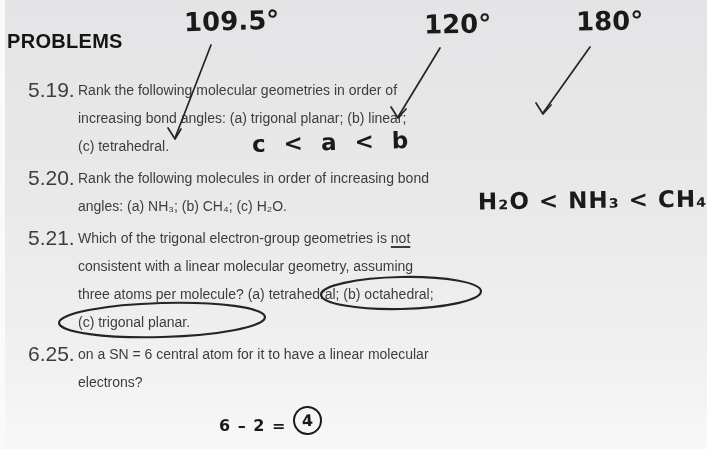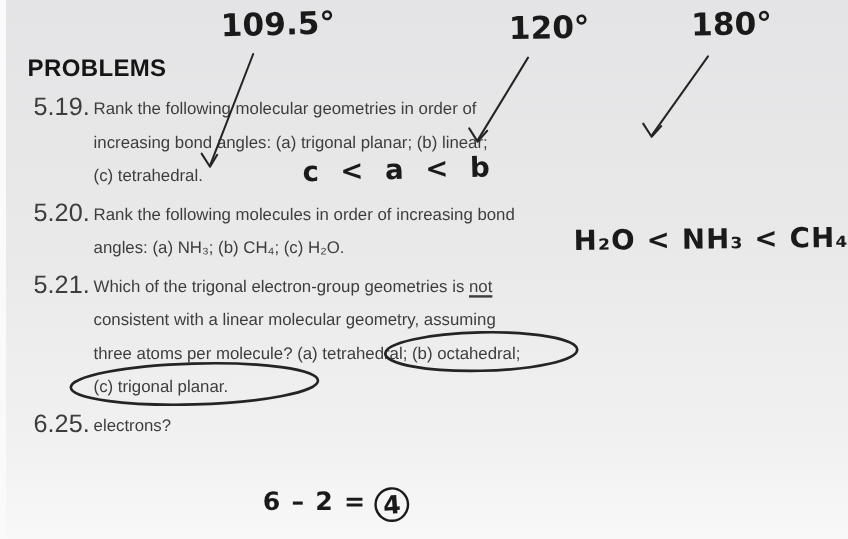--- a/index.html
+++ b/index.html
@@ -9,21 +9,21 @@
     background:linear-gradient(180deg,#e4e4e6 0%, #e9e9ea 45%, #f1f1f1 82%, #f8f8f8 100%);
     font-family:"Liberation Sans","DejaVu Sans",sans-serif;
     color:#3d3d3d;
     overflow:hidden;
   }
   .edge-strip {
     position:absolute; left:0; top:0; width:5px; height:100%;
     background:#fafafa;
   }
   .heading {
-    position:absolute; left:7px; top:30px; margin:16px;
+    position:absolute; left:7px; top:30px; margin:0;
     font-size:20px; font-weight:bold; color:#151515; letter-spacing:0.3px;
   }
   .problems { position:absolute; left:28px; top:76px; width:668px; }
   .problem { display:flex; margin-bottom:4px; }
   .pnum { width:50px; flex:none; font-size:21px; line-height:28px; }
   .plines { flex:1; font-size:14px; line-height:28px; }
   .pline { height:28px; white-space:nowrap; }
   .emph-not {
     text-decoration:underline;
     text-decoration-thickness:1.5px;
@@ -35,21 +35,21 @@
     font-family:"DejaVu Sans",sans-serif;
     font-weight:bold;
     color:#1a1a1a;
     white-space:nowrap;
   }
   .hw-109 { left:184px; top:6px;  font-size:26px; transform:rotate(-1.5deg); }
   .hw-120 { left:424px; top:9px;  font-size:26px; transform:rotate(-1deg); }
   .hw-180 { left:576px; top:6px;  font-size:26px; transform:rotate(-1deg); }
   .hw-519 { left:252px; top:129px; font-size:23px; letter-spacing:3px; word-spacing:4px; transform:rotate(-1.5deg); }
   .hw-520 { left:478px; top:187px; font-size:23px; letter-spacing:1px; transform:rotate(-0.7deg); }
-  .hw-522 { left:219px; top:406px; font-size:21px; letter-spacing:1px; display:flex; align-items:flex-start; }
+  .hw-522 { left:219px; top:406px; font-size:16px; letter-spacing:1px; display:flex; align-items:flex-end; }
   .circled-num {
     display:inline-flex; width:29px; height:29px; box-sizing:border-box;
     border:2.5px solid #1a1a1a; border-radius:50%;
     align-items:center; justify-content:center;
     margin-left:7px; letter-spacing:0; transform:rotate(-4deg);
   }
   .overlay {
     position:absolute; left:0; top:0; width:707px; height:449px;
     pointer-events:none;
   }
@@ -87,20 +87,21 @@
         <div class="pline"><span>Which of the trigonal electron-group geometries is </span><span class="emph-not">not</span></div>
         <div class="pline">consistent with a linear molecular geometry, assuming</div>
         <div class="pline">three atoms per molecule? (a) tetrahedral; (b) octahedral;</div>
         <div class="pline">(c) trigonal planar.</div>
       </div>
     </div>
 
     <div class="problem">
       <span class="pnum">6.25.</span>
       <div class="plines">
+        <div class="pline">on a SN = 6 central atom for it to have a linear molecular</div>
         <div class="pline">electrons?</div>
       </div>
     </div>
 
   </div>
 
   <div class="hand hw-109">109.5°</div>
   <div class="hand hw-120">120°</div>
   <div class="hand hw-180">180°</div>
   <div class="hand hw-519">c &lt; a &lt; b</div>

